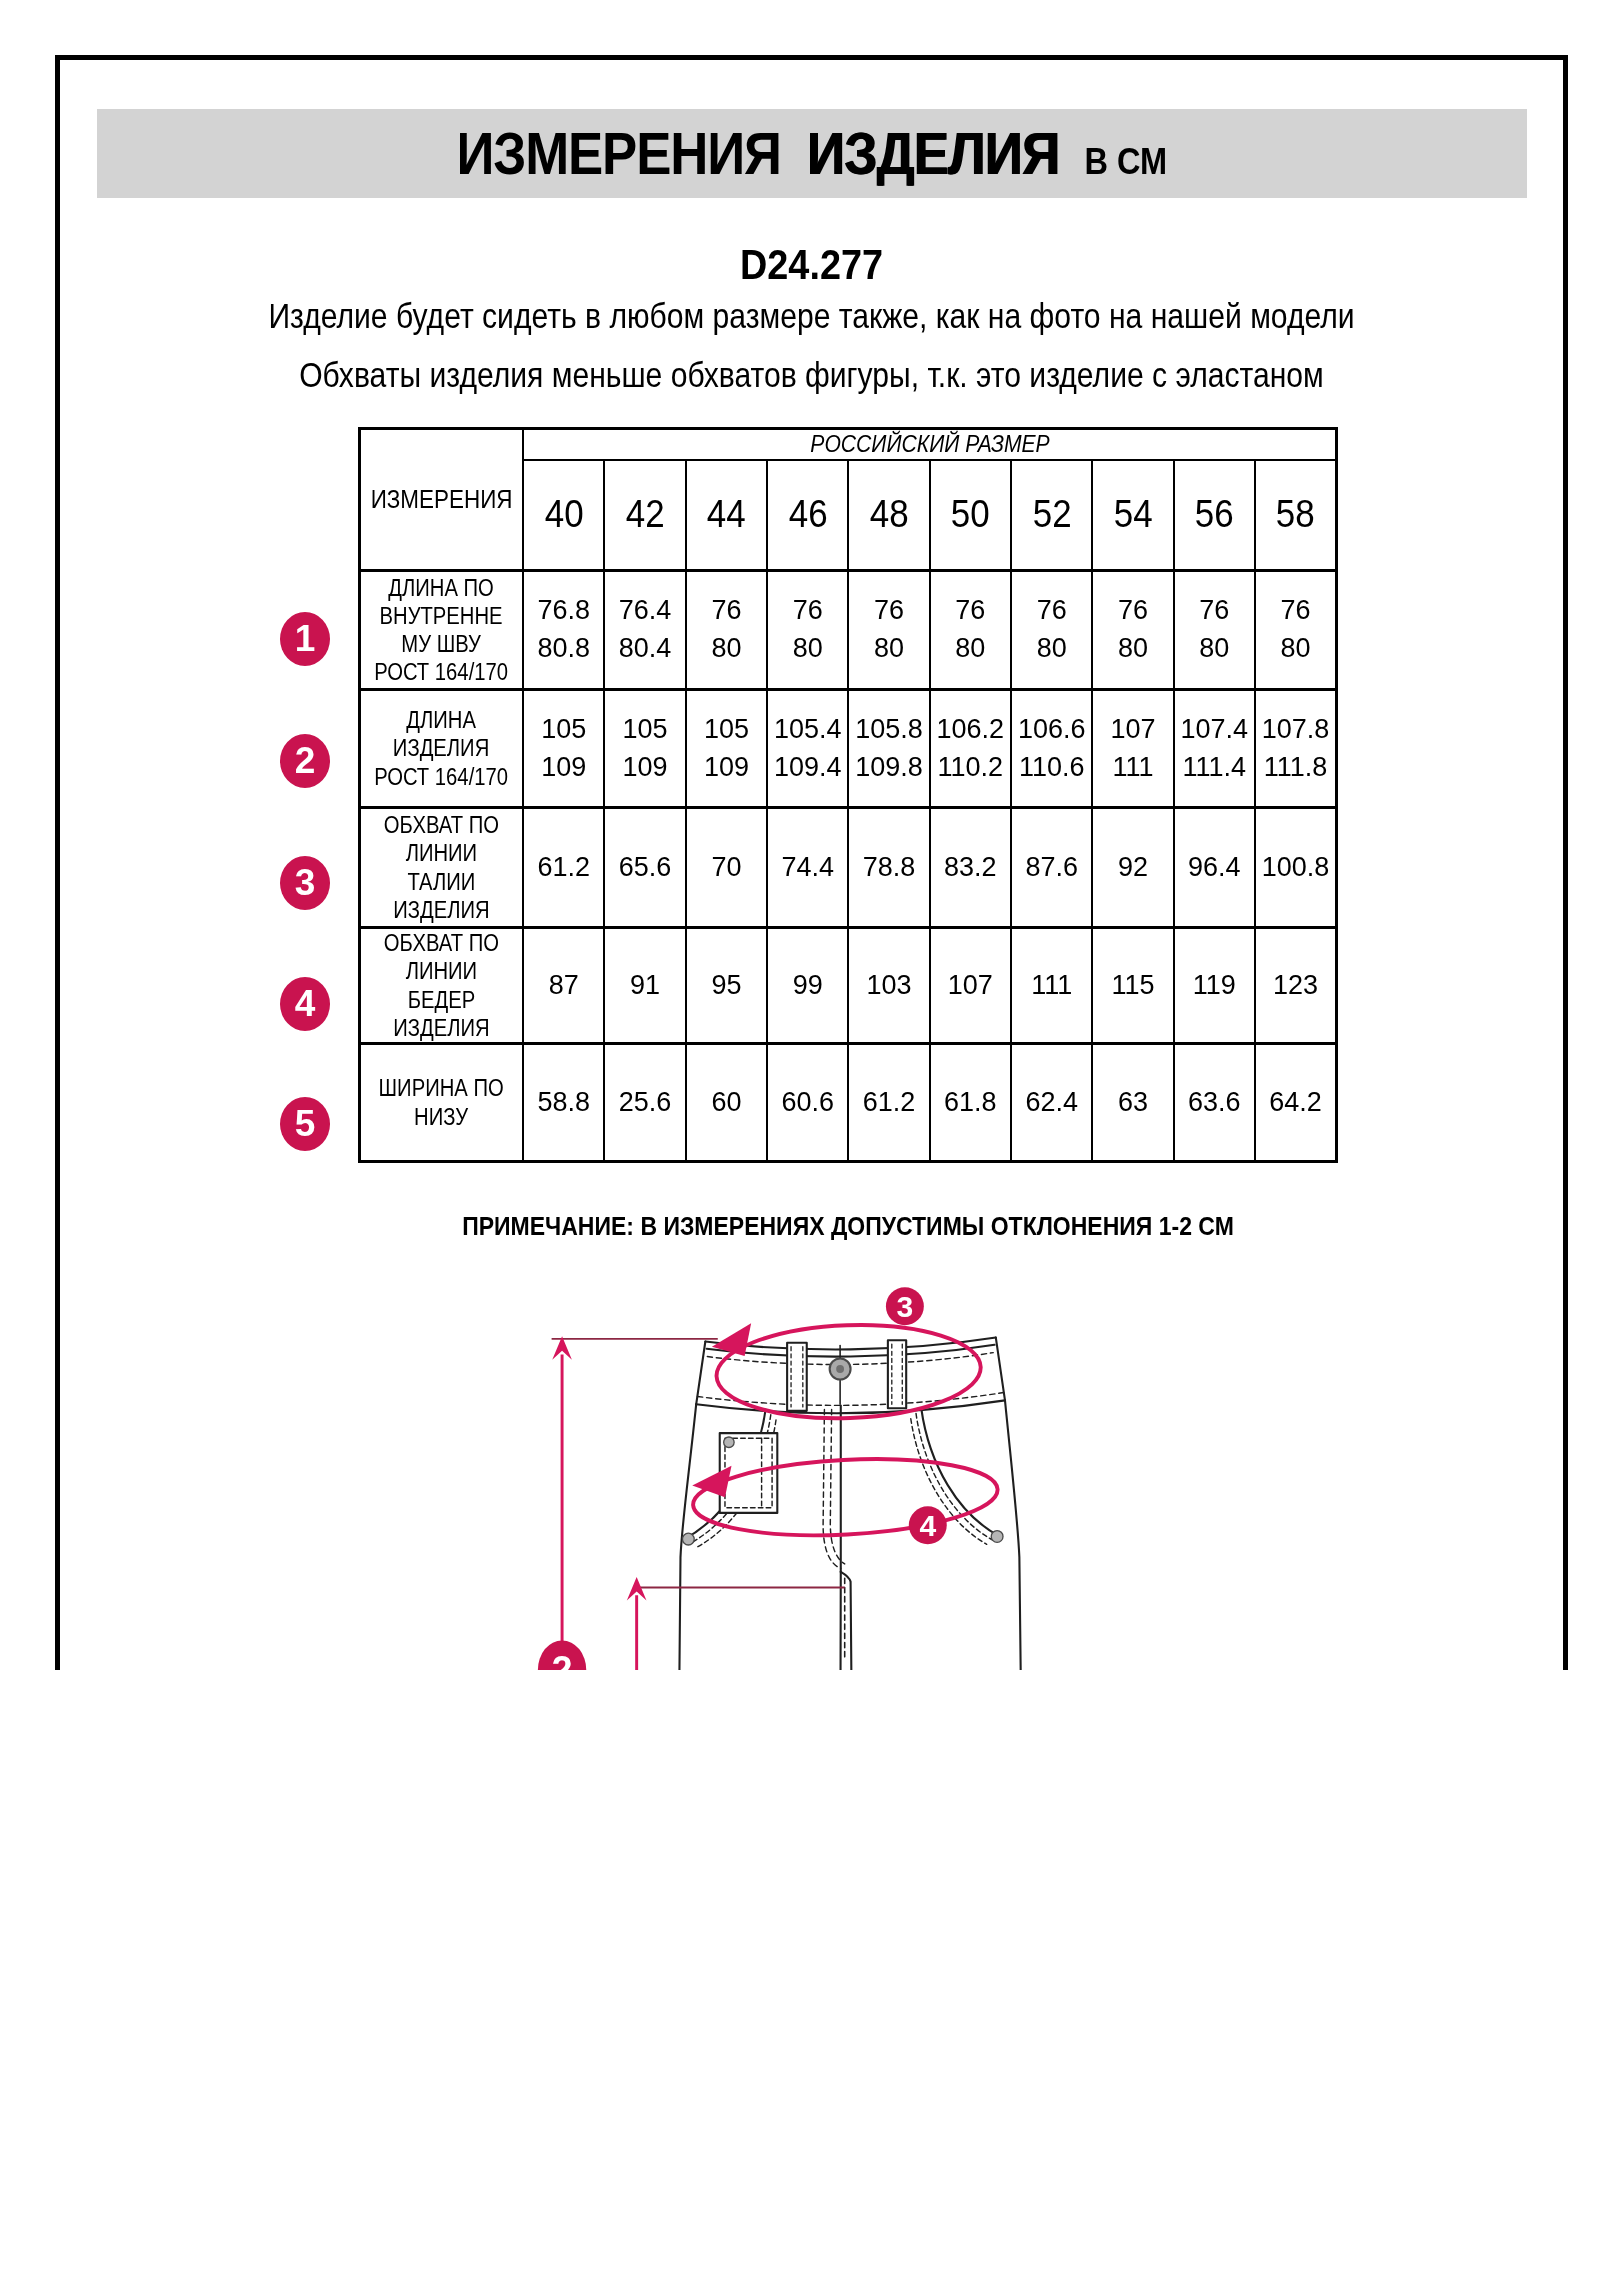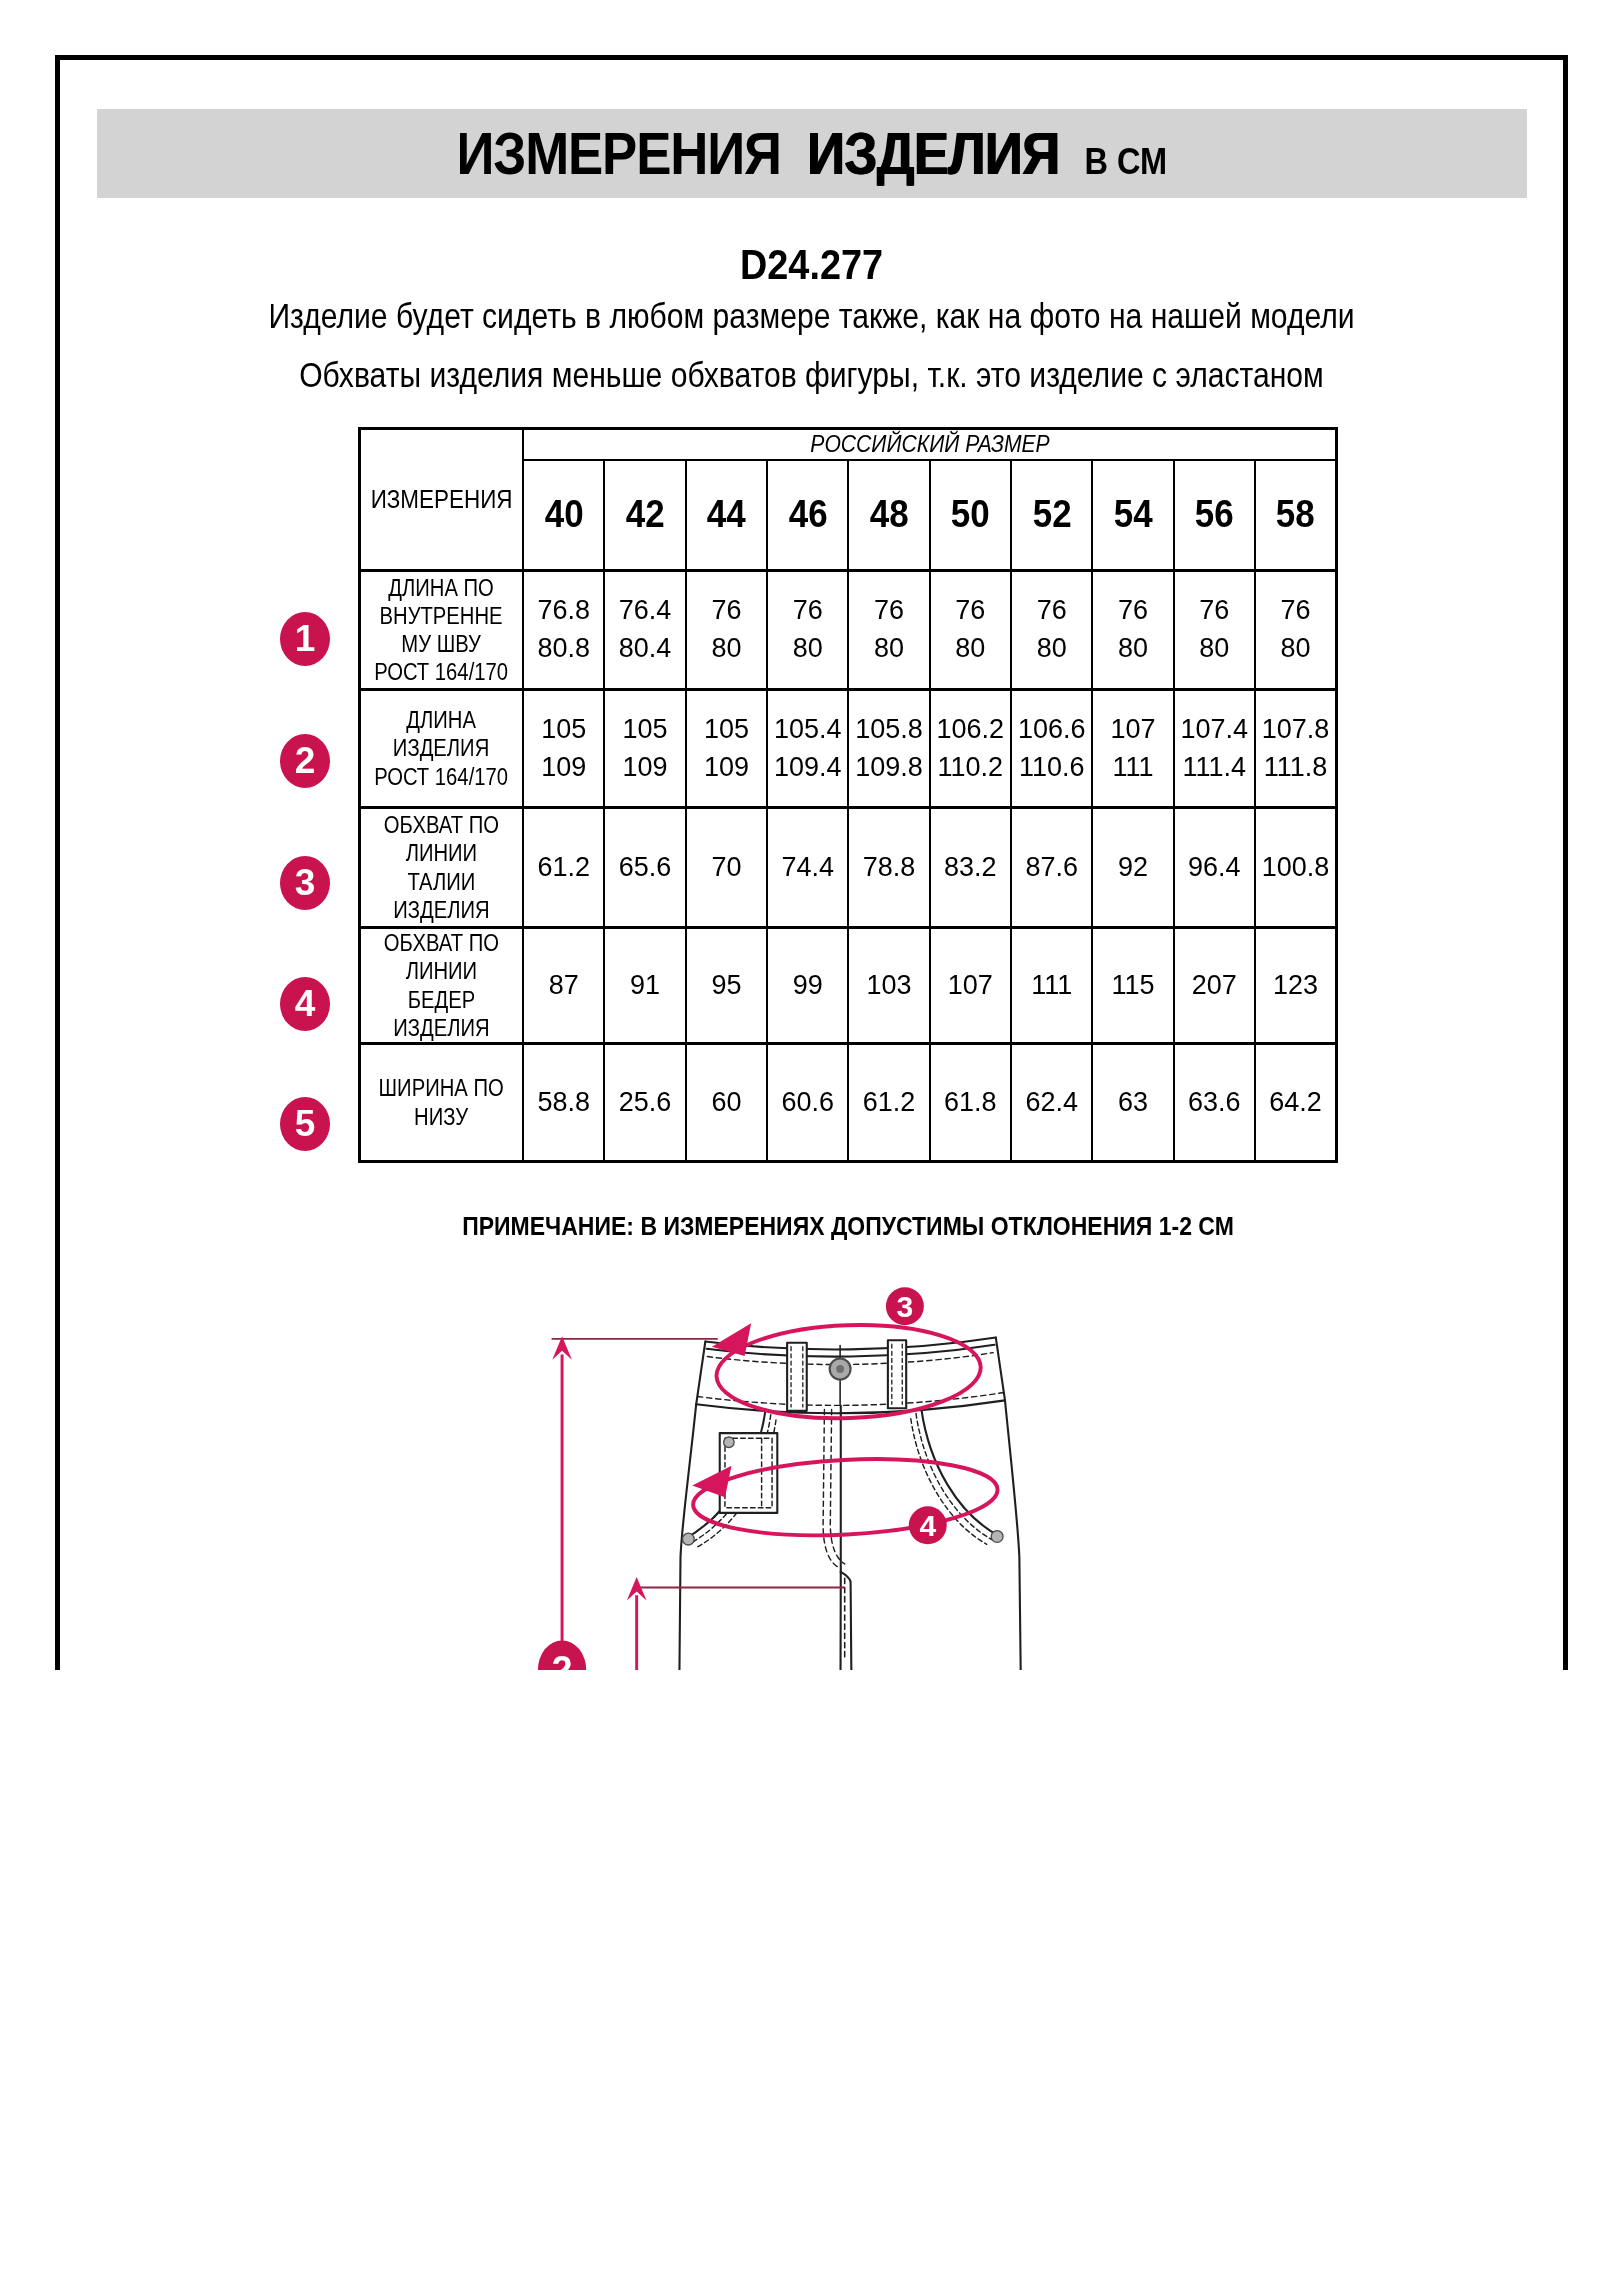--- a/index.html
+++ b/index.html
@@ -19,21 +19,21 @@
   .sub2{top:355px;}
   .note{position:absolute;left:358px;top:1212px;width:980px;text-align:center;
         font-size:25px;font-weight:bold;transform:scaleX(.92);}
   
   #tableWrap{position:absolute;left:358px;top:427px;width:980px;}
   table.sizes{border-collapse:collapse;table-layout:fixed;width:980px;border:3.9px solid #000;}
   table.sizes th,table.sizes td{border:2px solid #000;text-align:center;vertical-align:middle;
         padding:0;overflow:hidden;}
   th.group{font-size:24px;font-weight:normal;border-bottom:2.6px solid #000 !important;font-style:italic;}
   th.corner{font-size:25.5px;font-weight:normal;}
-  tr.sizerow th{font-size:38px;font-weight:bold;border-bottom:3.3px solid #000 !important;}
+  tr.sizerow th{font-size:38px;font-weight:normal;border-bottom:3.3px solid #000 !important;}
   tbody td{border-bottom:3.3px solid #000 !important;border-top:3.3px solid #000 !important;}
   td.lbl{font-size:23px;line-height:1.22;white-space:pre-line;}
   td.val{font-size:27px;line-height:1.4;white-space:pre-line;}
   .cx{display:inline-block;transform:scaleX(.88);}
   .cx2{display:inline-block;transform:scaleX(.92);}
   
   .rowbadge{position:absolute;width:50px;height:54px;border-radius:50%;
         display:flex;align-items:center;justify-content:center;
         color:#fff;font-size:37px;font-weight:bold;}
   #diagram{position:absolute;left:497px;top:1263px;}
@@ -164,21 +164,21 @@
 БЕДЕР
 ИЗДЕЛИЯ</span></td>
             <td class="val">87</td>
             <td class="val">91</td>
             <td class="val">95</td>
             <td class="val">99</td>
             <td class="val">103</td>
             <td class="val">107</td>
             <td class="val">111</td>
             <td class="val">115</td>
-            <td class="val">207</td>
+            <td class="val">119</td>
             <td class="val">123</td>
           </tr>
           <tr style="height: 118px;">
             <td class="lbl"><span class="cx" style="white-space: pre-line;">ШИРИНА ПО
 НИЗУ</span></td>
             <td class="val">58.8</td>
             <td class="val">25.6</td>
             <td class="val">60</td>
             <td class="val">60.6</td>
             <td class="val">61.2</td>

